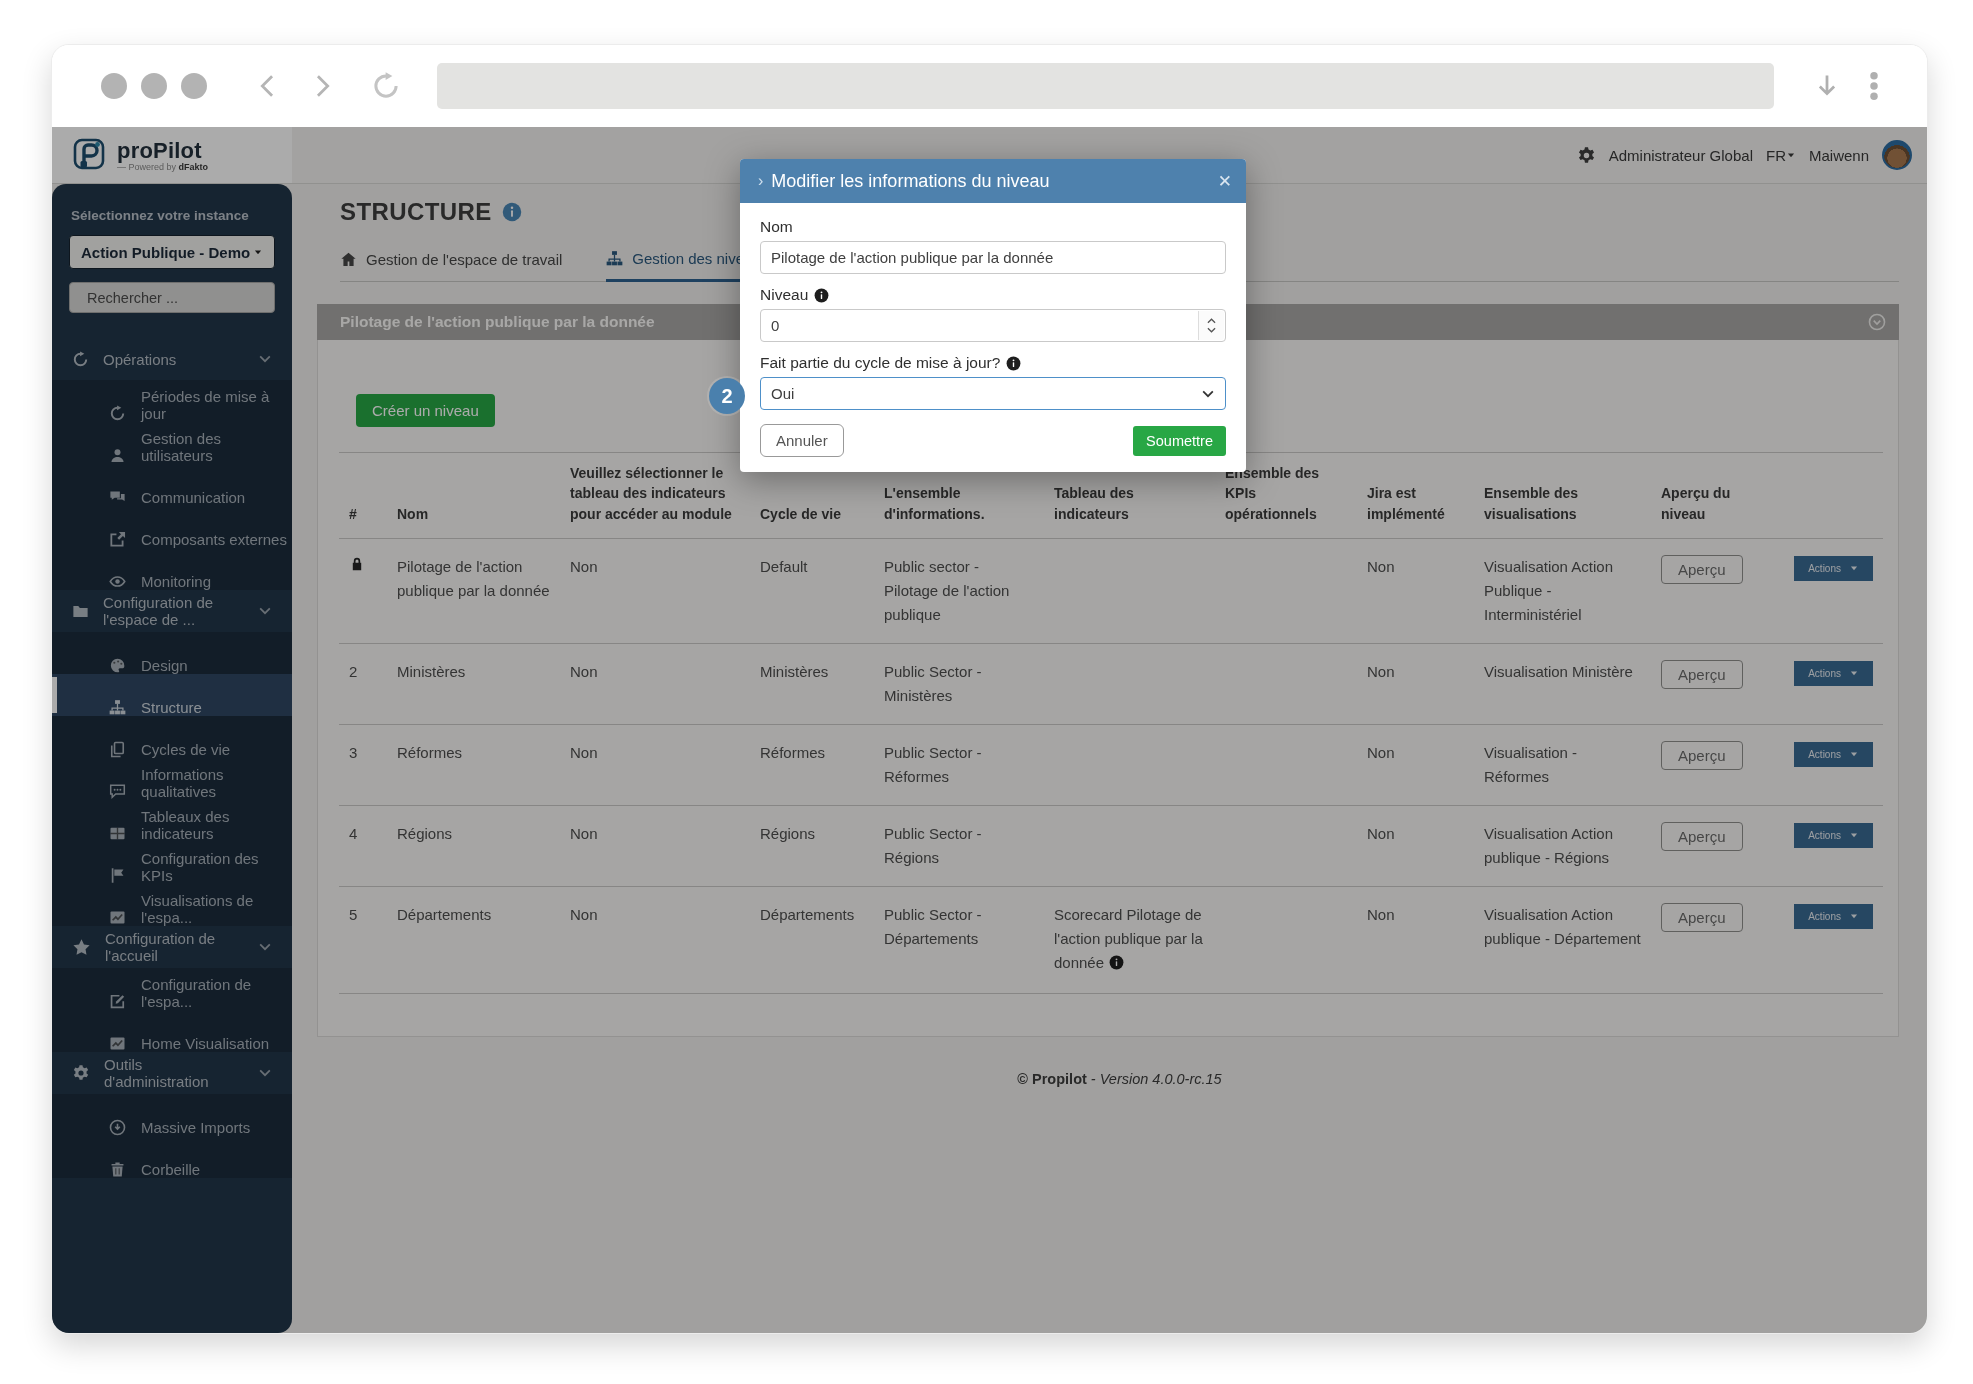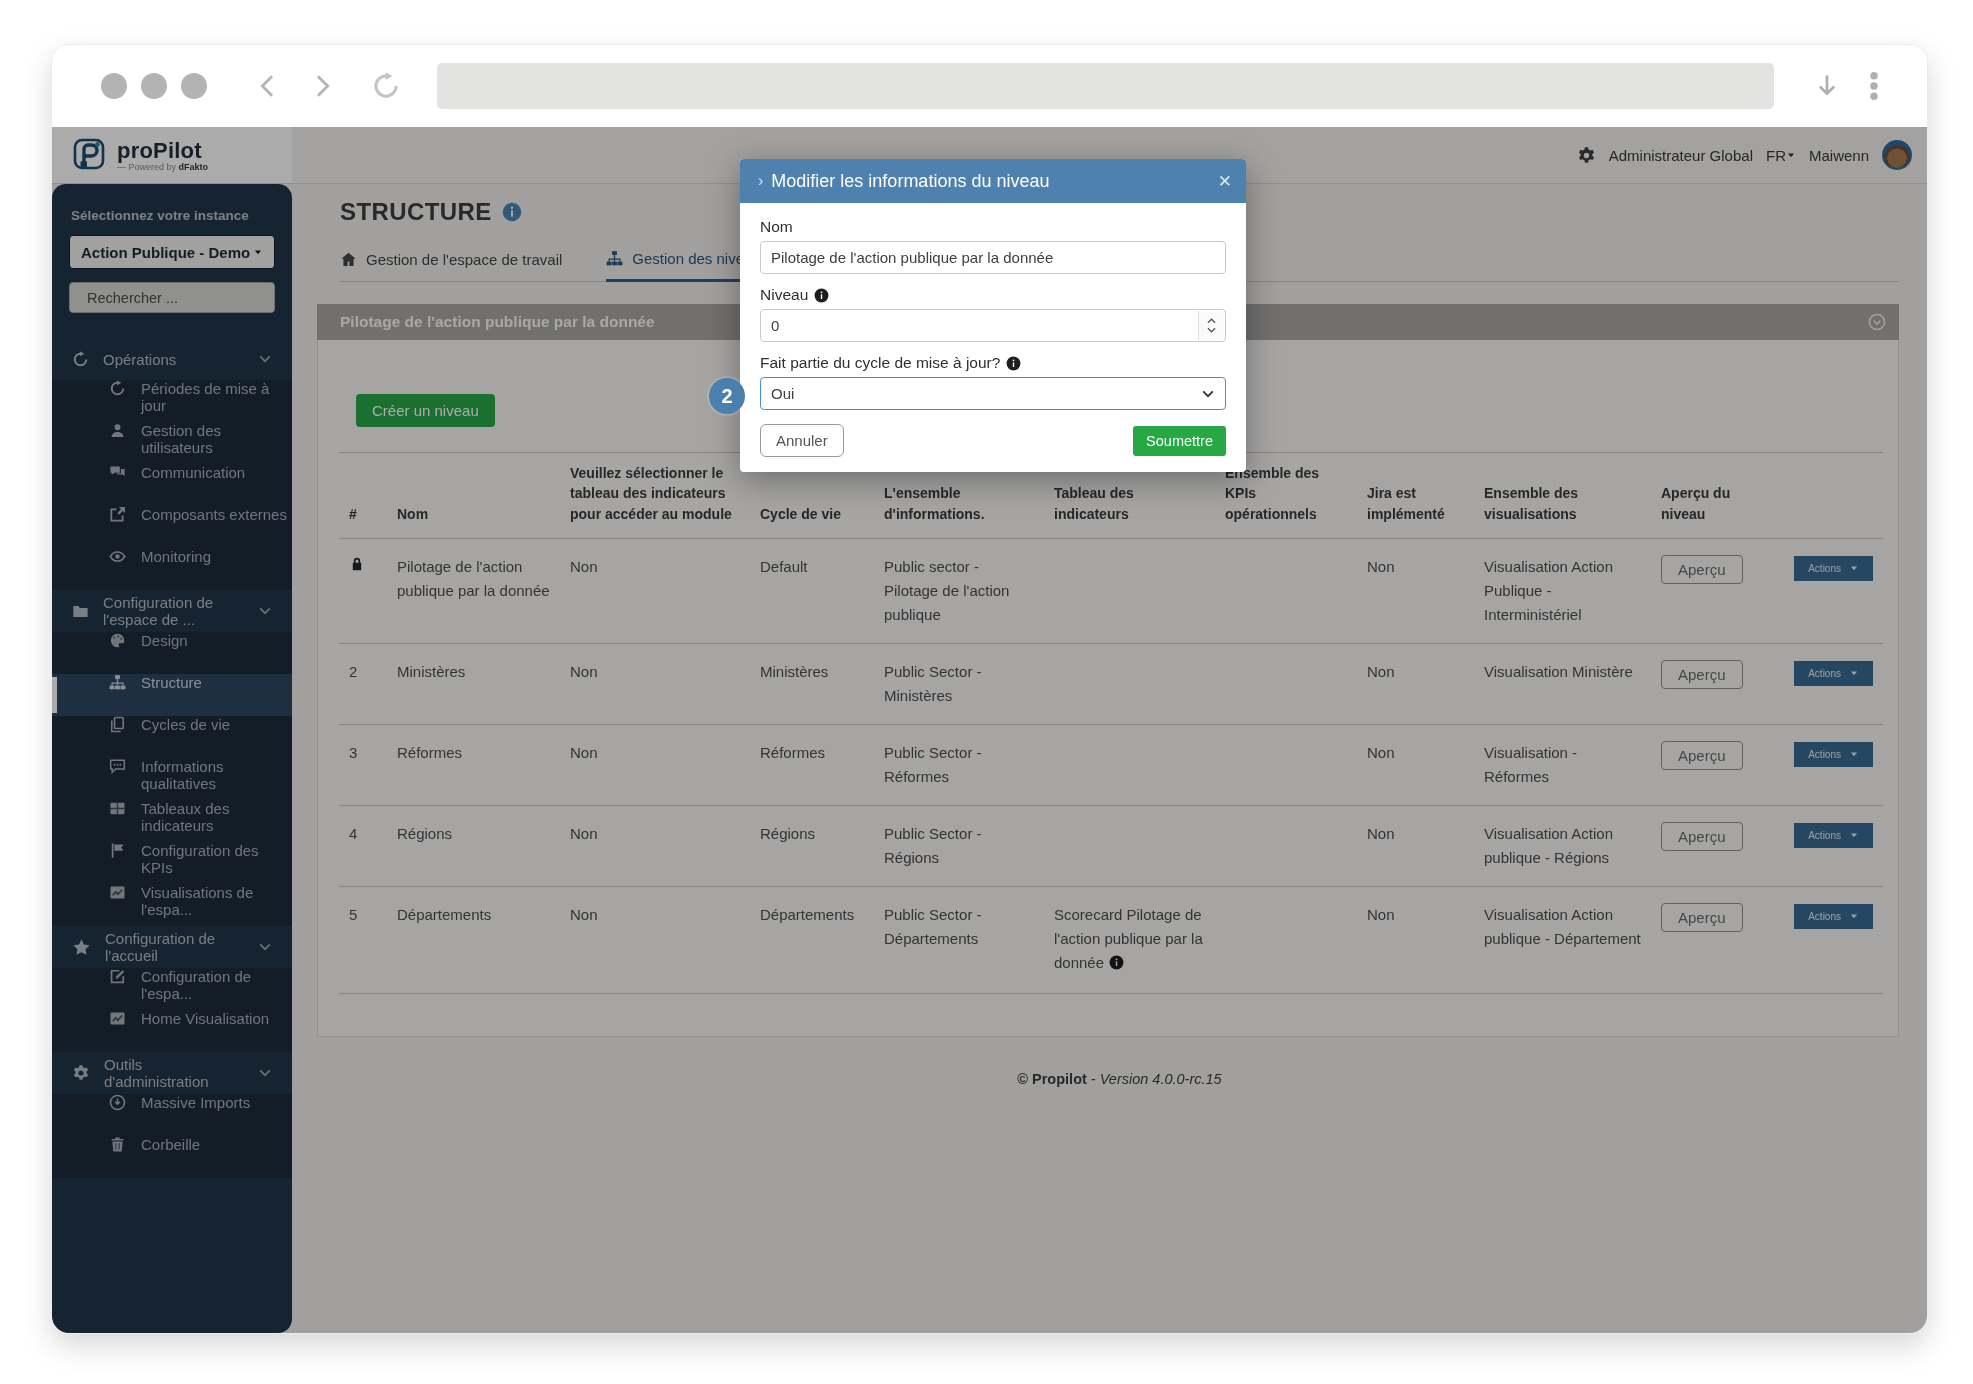--- a/index.html
+++ b/index.html
@@ -31,21 +31,21 @@
   .inst-label { margin:0 0 12px 19px; font-size:13.5px; font-weight:700; color:#b9c1c9; }
   .inst-select { margin:0 17px 13px; height:34px; background:#f0f0ee; border:1px solid #15222d; border-radius:4px;
                  display:flex; align-items:center; padding:0 11px; color:#1d2b3a; font-weight:700; font-size:15px; cursor:pointer; }
   .inst-select .car { margin-left:auto; color:#222; }
   .search-box { margin:0 17px; height:31px; background:#d7d7d5; border:1px solid #a6a6a4; border-radius:4px;
                 display:flex; align-items:center; gap:8px; padding:0 9px; color:#4c4c4c; font-size:14.5px; }
   .nav { margin-top:25px; flex:1; overflow:hidden; }
   .nav-group-header { height:42px; display:flex; align-items:center; gap:14px; padding:0 20px; font-size:15px; color:#b4bcc4; cursor:pointer; }
   .nav-group-header .gchev { margin-left:auto; color:#9aa4ad; display:flex; }
   .nav-sub { background:rgba(0,0,0,.17); }
-  .nav-item { height:42px; display:flex; align-items:flex-start; gap:15px; padding-left:57px; font-size:15px; color:#a7b0b9; position:relative; cursor:pointer; }
+  .nav-item { height:42px; display:flex; align-items:flex-end; gap:15px; padding-left:57px; font-size:15px; color:#a7b0b9; position:relative; cursor:pointer; }
   .nav-item.active { background:#2f4763; color:#ced6dd; }
   .nav-item.active::before { content:''; position:absolute; left:0; top:3px; bottom:3px; width:5px; background:#fff; }
   .ico { display:inline-flex; flex:0 0 auto; }
   
   .main { flex:1; min-width:0; padding:14px 28px 0 48px; position:relative; }
   .title-row { display:flex; align-items:center; gap:10px; }
   .page-title { font-size:24px; font-weight:800; color:#3e3e3e; letter-spacing:.4px; }
   .tabs { margin-top:24px; display:flex; gap:44px; border-bottom:1px solid #c7c6c4; }
   .tab { display:flex; align-items:center; gap:9px; font-size:15px; color:#464646; padding-bottom:12px; cursor:pointer; }
   .tab.active { color:#2a587e; border-bottom:3px solid #2e6190; margin-bottom:-1px; font-weight:400; }

